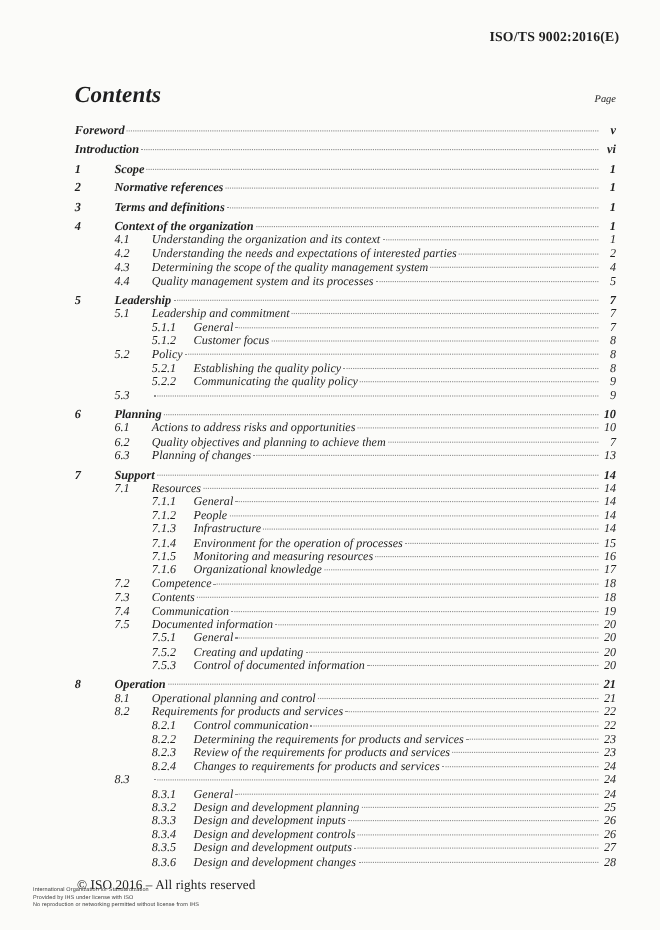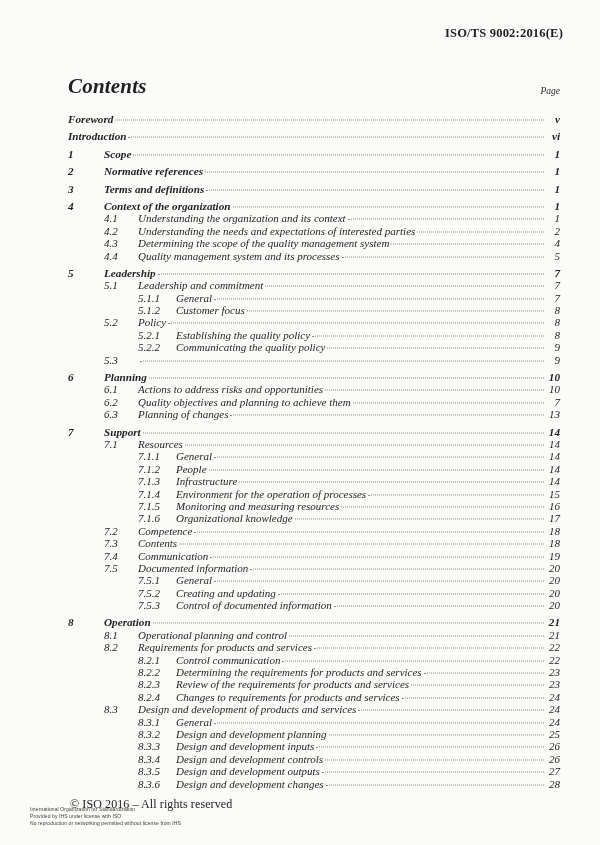--- a/index.html
+++ b/index.html
@@ -333,21 +333,20 @@
     <span class="pg">23</span>
   </div>
       <div class="row lvl3">
     <span class="num">8.2.4</span>
     <span class="ttl">Changes to requirements for products and services</span>
     <span class="leader"></span>
     <span class="pg">24</span>
   </div>
       <div class="row lvl2">
     <span class="num">8.3</span>
-    <span class="ttl">Design and development of products and services</span>
     <span class="leader"></span>
     <span class="pg">24</span>
   </div>
       <div class="row lvl3">
     <span class="num">8.3.1</span>
     <span class="ttl">General</span>
     <span class="leader"></span>
     <span class="pg">24</span>
   </div>
       <div class="row lvl3">

